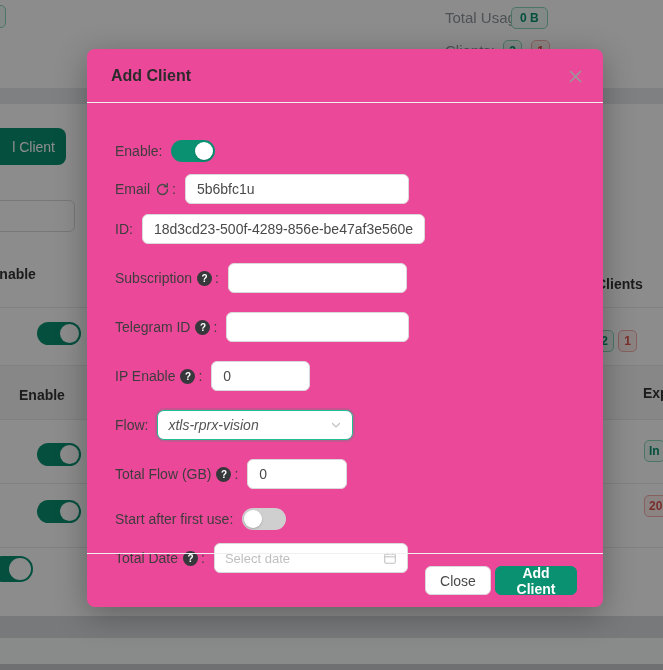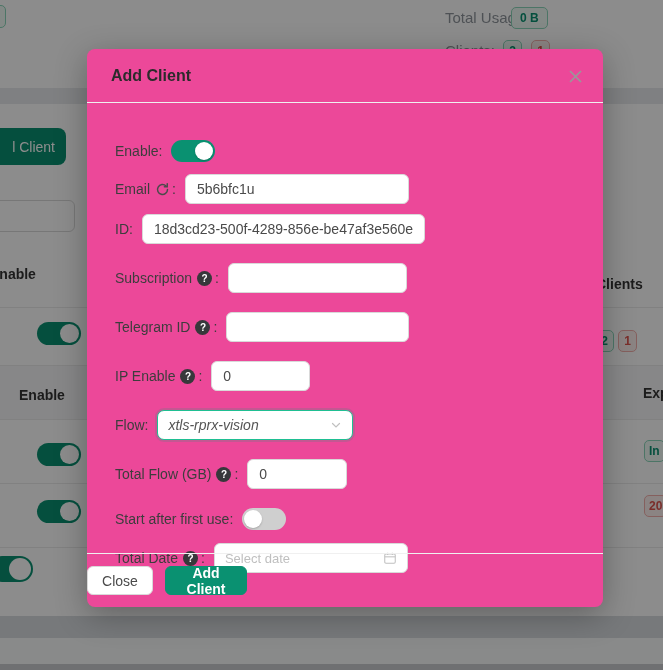--- a/index.html
+++ b/index.html
@@ -84,21 +84,21 @@
   .datepick .ph{font-size:13px;color:#bfbfbf;}
 
   .switch{position:relative;width:44px;height:22px;border-radius:11px;cursor:pointer;}
   .switch.on{background:var(--primary);}
   .switch.off{background:#cfcfcf;}
   .switch .knob{position:absolute;top:2px;width:18px;height:18px;border-radius:50%;background:#fff;
        box-shadow:0 1px 2px rgba(0,0,0,0.2);}
   .switch.on .knob{right:2px;} .switch.off .knob{left:2px;}
 
   .m-footer{position:absolute;left:0;bottom:0;width:100%;height:54px;border-top:1px solid #f0f0f0;
-       display:flex;align-items:center;gap:12px;padding-right:26px;box-sizing:border-box;}
+       display:flex;align-items:center;justify-content:flex-end;gap:4px;padding-right:26px;box-sizing:border-box;}
   .btn{height:29px;border-radius:6px;font-size:14px;font-family:"Liberation Sans",sans-serif;
        cursor:pointer;display:flex;align-items:center;justify-content:center;box-sizing:border-box;}
   .btn-close{width:66px;background:#fff;border:1px solid var(--border);color:#4a4a4a;}
   .btn-primary{width:82px;background:var(--primary);border:1px solid var(--primary);color:#fff;font-weight:600;}
 </style>
 </head>
 <body>
 
 <div class="screen">
 

